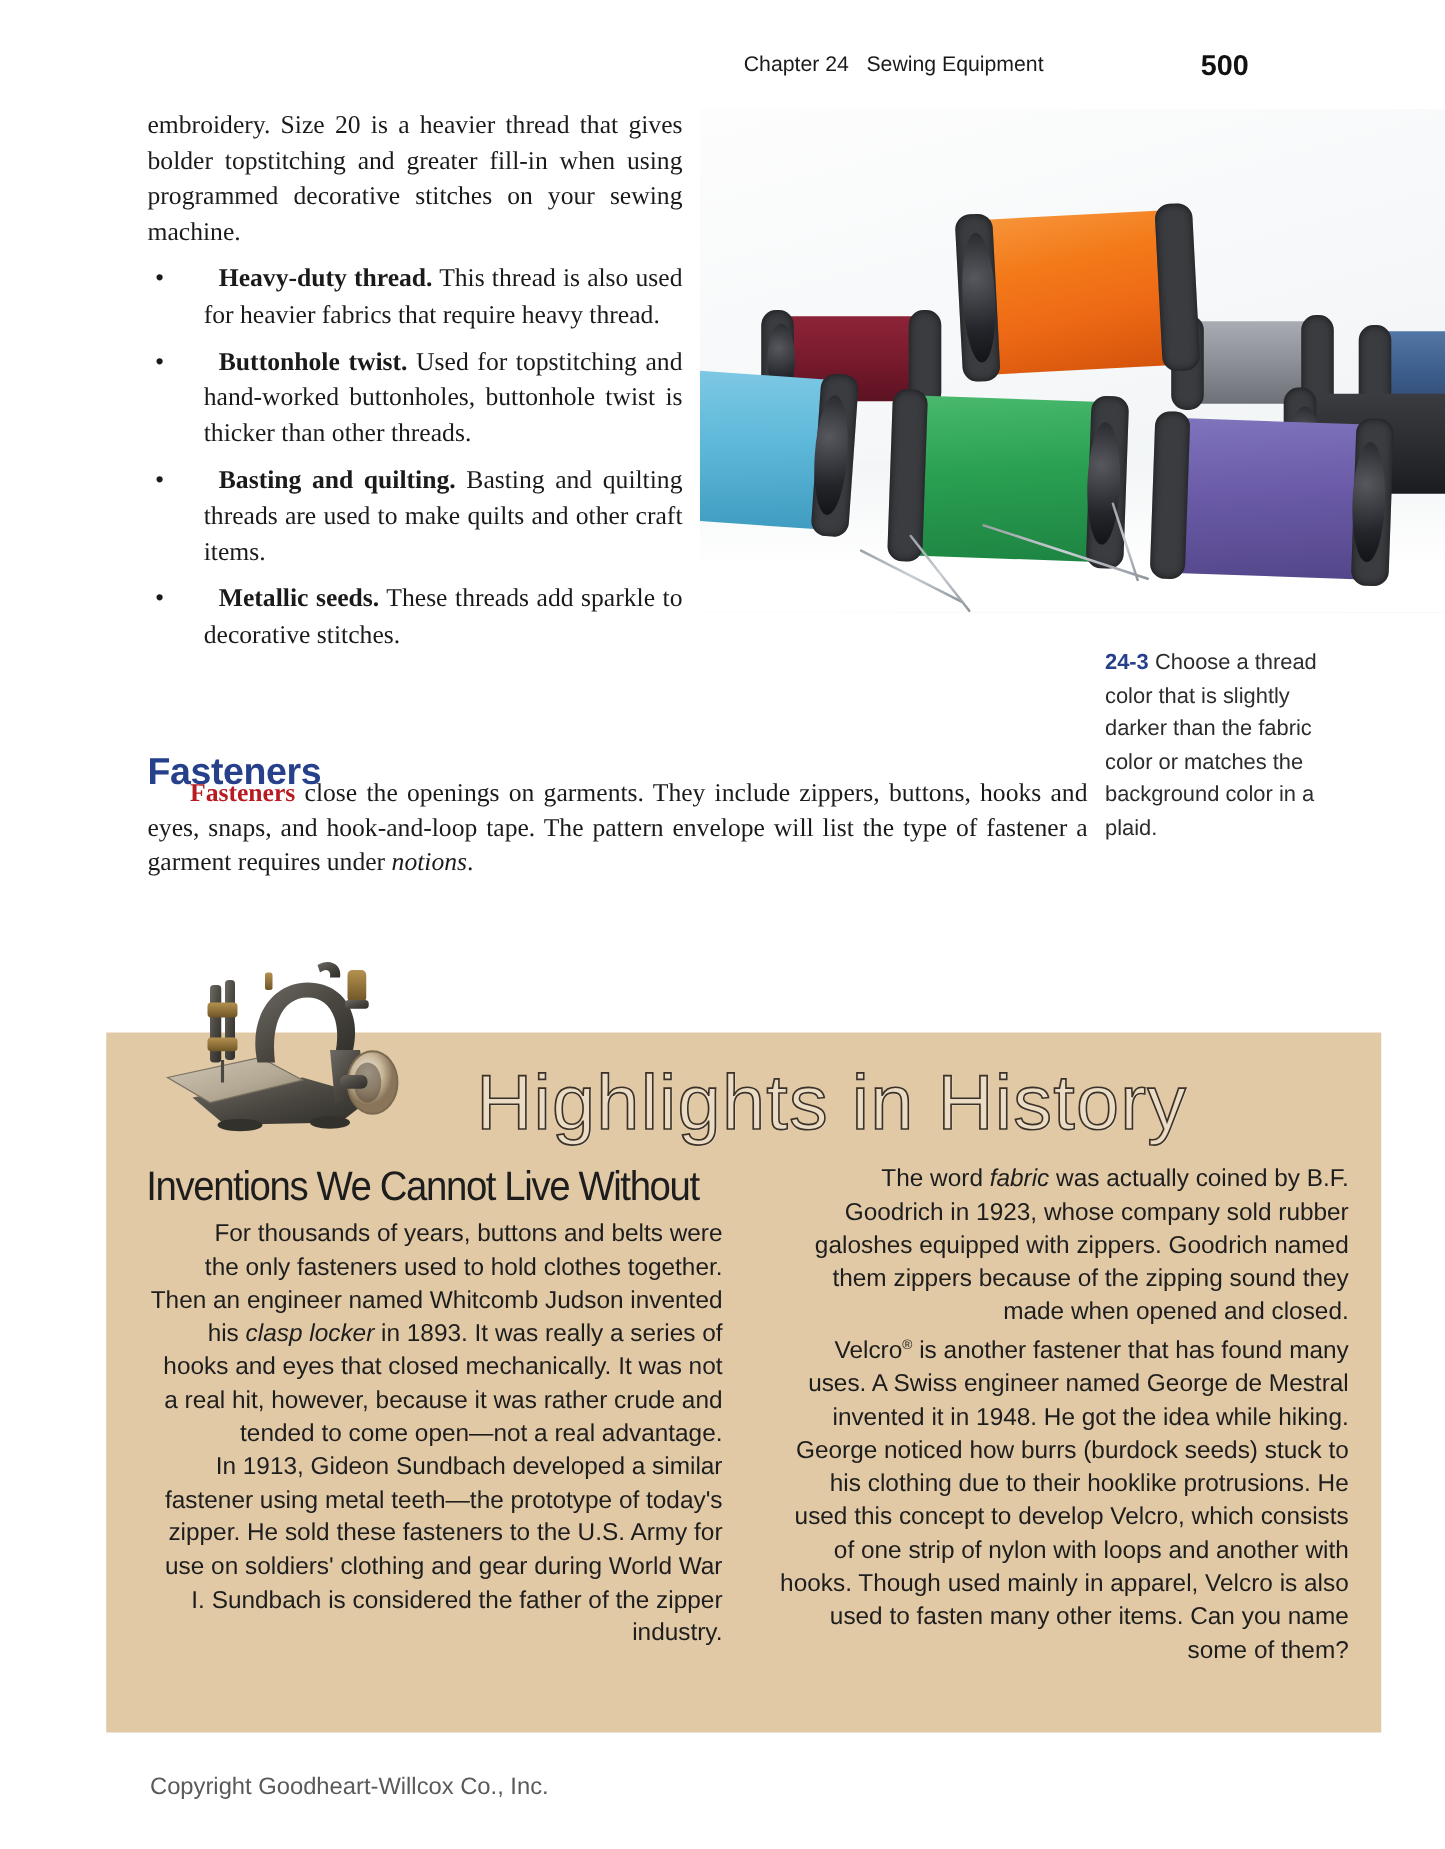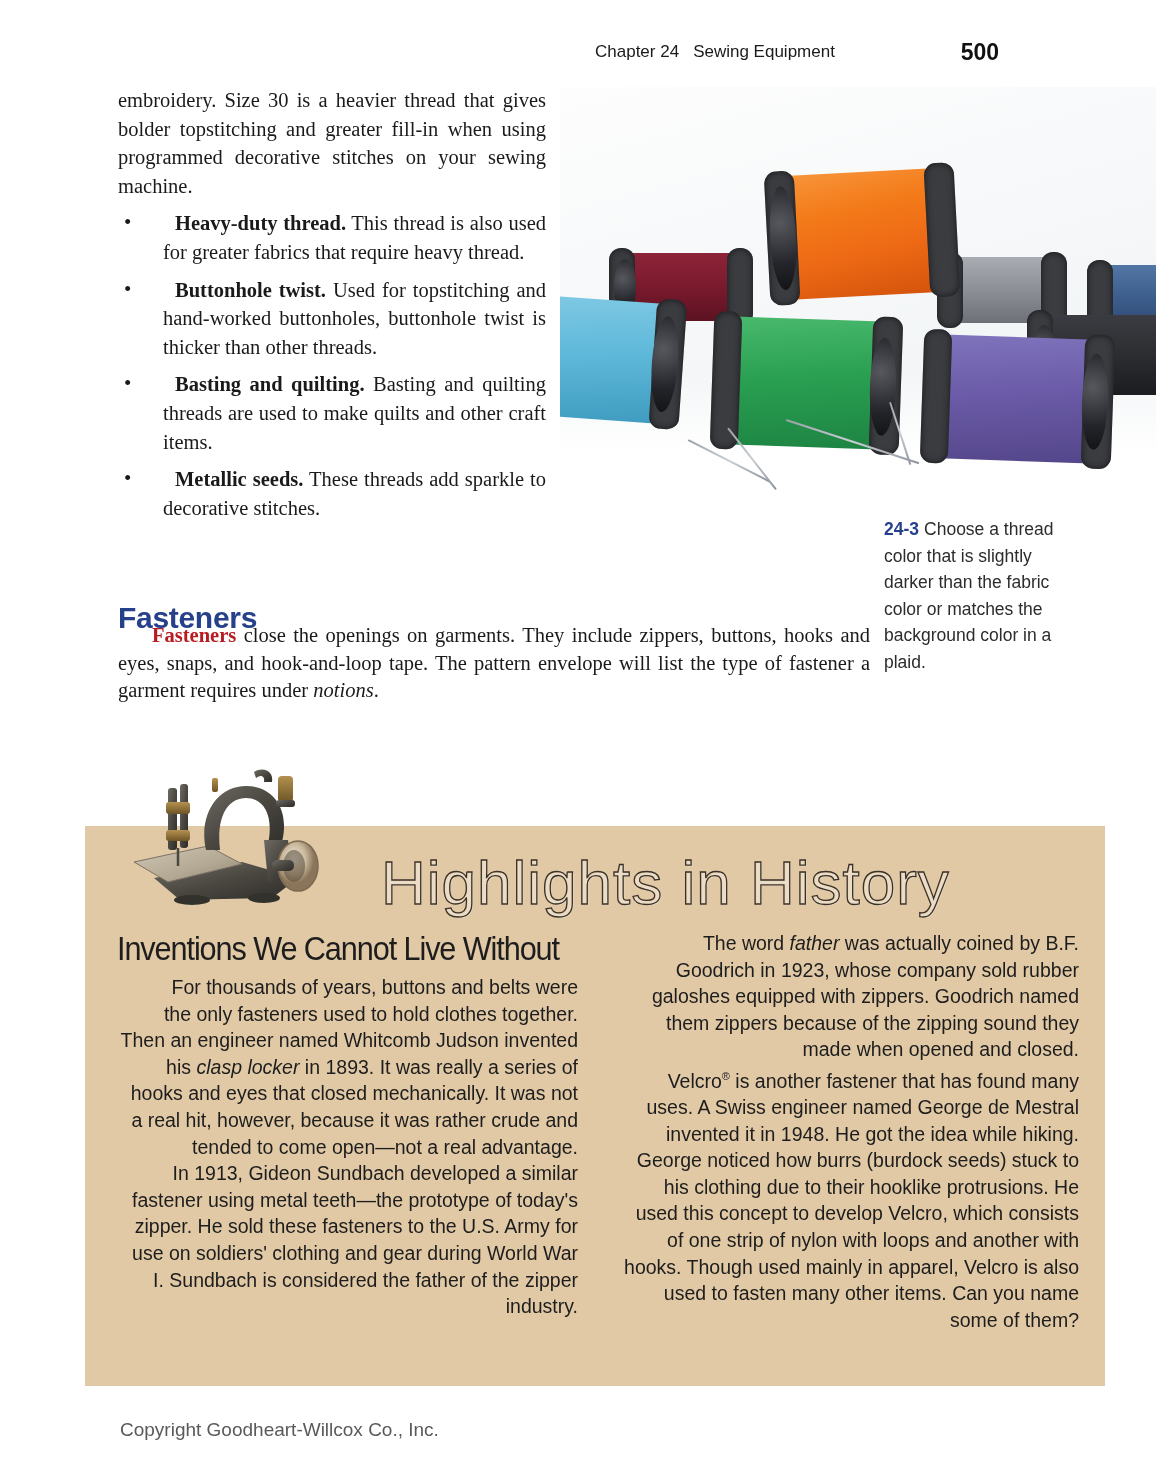--- a/index.html
+++ b/index.html
@@ -243,24 +243,24 @@
 <body>
 
 <div class="running-head">
   <div class="rh-center">
     <span class="rh-chapter">Chapter 24</span><span>Sewing Equipment</span>
   </div>
   <div class="rh-page">500</div>
 </div>
 
 <div class="col-left">
-  <p class="body-p">embroidery. Size 30 is a heavier thread that gives bolder topstitching and greater fill-in when using programmed decorative stitches on your sewing machine.</p>
+  <p class="body-p">embroidery. Size 20 is a heavier thread that gives bolder topstitching and greater fill-in when using programmed decorative stitches on your sewing machine.</p>
   <ul class="thread-list">
     <li>
-      <span class="term">Heavy-duty thread.</span><span> This thread is also used for greater fabrics that require heavy thread.</span>
+      <span class="term">Heavy-duty thread.</span><span> This thread is also used for heavier fabrics that require heavy thread.</span>
     </li>
     <li>
       <span class="term">Buttonhole twist.</span><span> Used for topstitching and hand-worked buttonholes, buttonhole twist is thicker than other threads.</span>
     </li>
     <li>
       <span class="term">Basting and quilting.</span><span> Basting and quilting threads are used to make quilts and other craft items.</span>
     </li>
     <li>
       <span class="term">Metallic seeds.</span><span> These threads add sparkle to decorative stitches.</span>
     </li>
@@ -393,19 +393,19 @@
     <ellipse cx="142" cy="132" rx="16" ry="5" fill="#33312c"></ellipse>
   </svg>
 
   <div class="feature-cols">
     <div class="feature-col feature-col-left">
       <h3 class="feature-head">Inventions We Cannot Live Without</h3>
       <p class="feature-p">For thousands of years, buttons and belts were the only fasteners used to hold clothes together. Then an engineer named Whitcomb Judson invented his <span class="ital">clasp locker</span> in 1893. It was really a series of hooks and eyes that closed mechanically. It was not a real hit, however, because it was rather crude and tended to come open—not a real advantage.</p>
       <p class="feature-p">In 1913, Gideon Sundbach developed a similar fastener using metal teeth—the prototype of today's zipper. He sold these fasteners to the U.S. Army for use on soldiers' clothing and gear during World War I. Sundbach is considered the father of the zipper industry.</p>
     </div>
     <div class="feature-col feature-col-right">
-      <p class="feature-p">The word <span class="ital">father</span> was actually coined by B.F. Goodrich in 1923, whose company sold rubber galoshes equipped with zippers. Goodrich named them zippers because of the zipping sound they made when opened and closed.</p>
+      <p class="feature-p">The word <span class="ital">fabric</span> was actually coined by B.F. Goodrich in 1923, whose company sold rubber galoshes equipped with zippers. Goodrich named them zippers because of the zipping sound they made when opened and closed.</p>
       <p class="feature-p">Velcro<sup>®</sup> is another fastener that has found many uses. A Swiss engineer named George de Mestral invented it in 1948. He got the idea while hiking. George noticed how burrs (burdock seeds) stuck to his clothing due to their hooklike protrusions. He used this concept to develop Velcro, which consists of one strip of nylon with loops and another with hooks. Though used mainly in apparel, Velcro is also used to fasten many other items. Can you name some of them?</p>
     </div>
   </div>
 </div>
 
 <div class="footer-copyright">Copyright Goodheart-Willcox Co., Inc.</div>
 
 </body></html>

